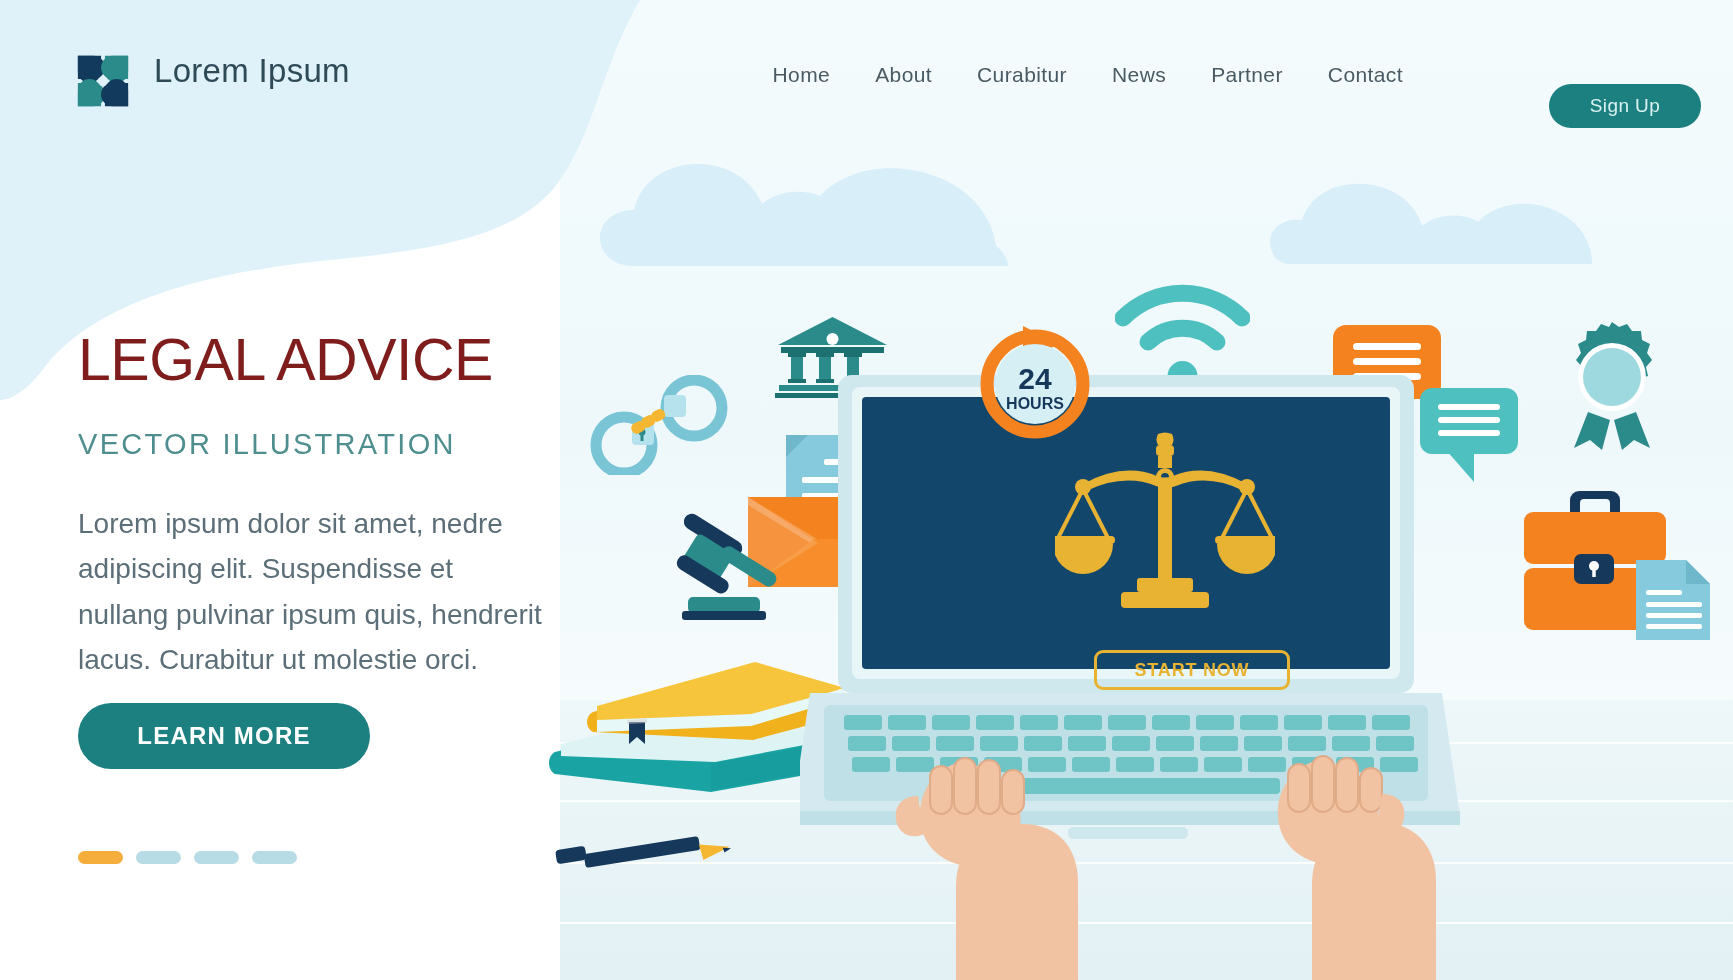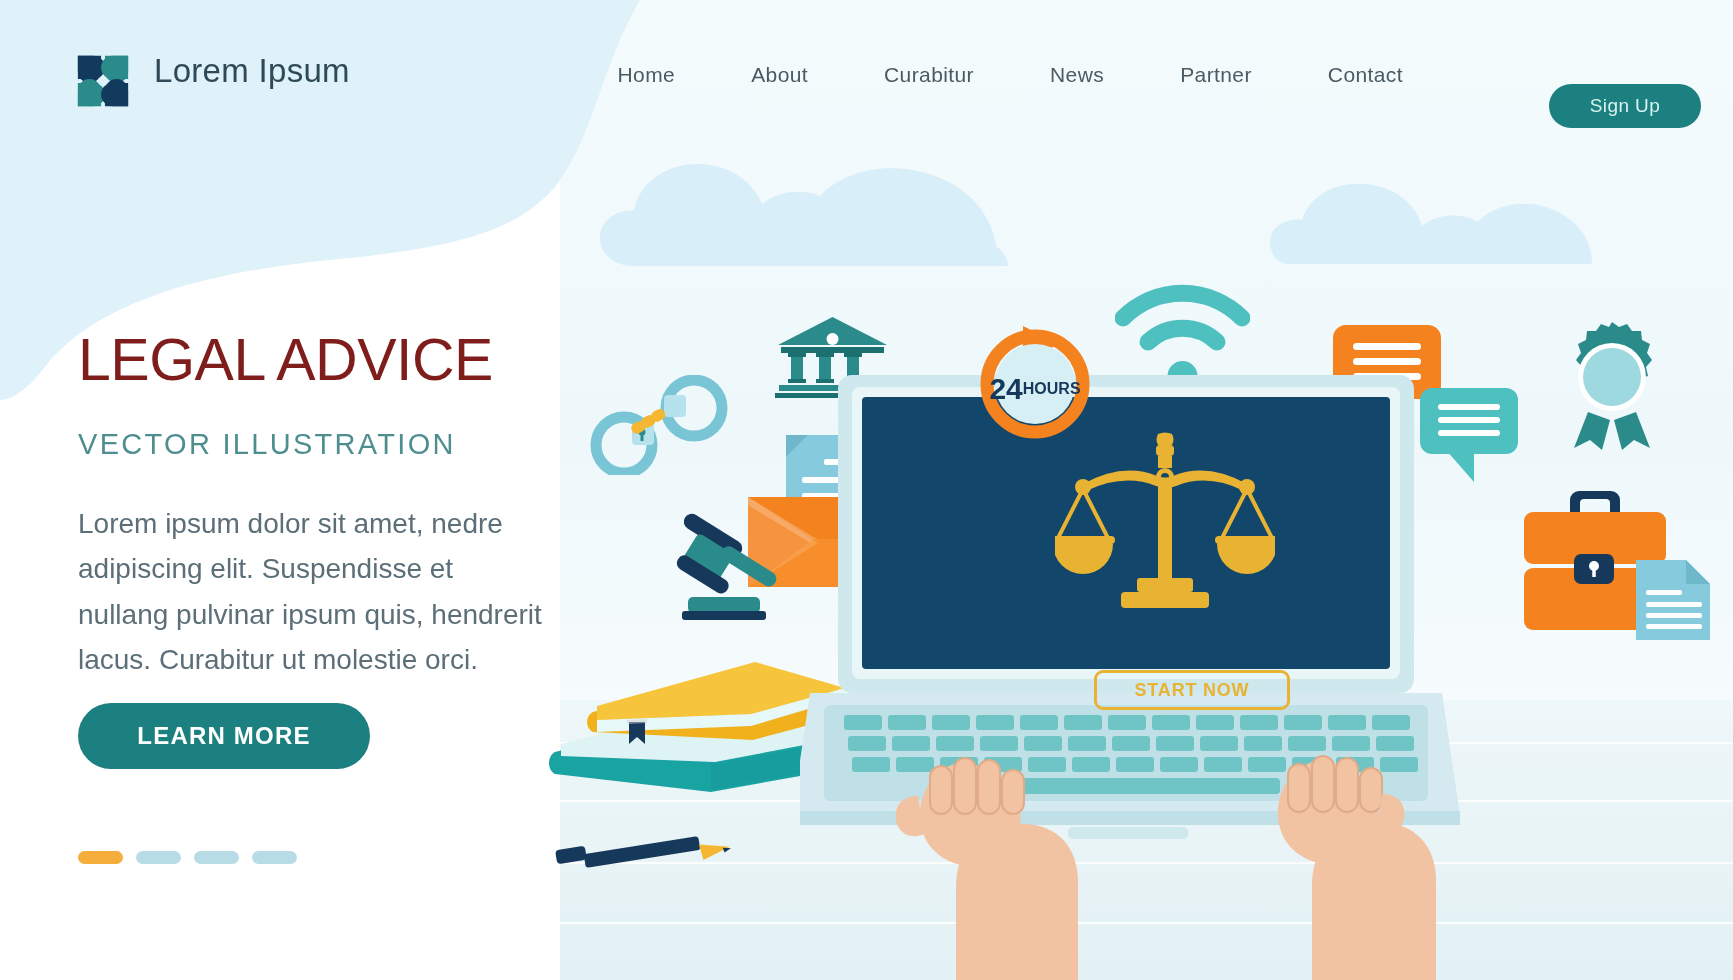--- a/index.html
+++ b/index.html
@@ -39,21 +39,21 @@
     position: absolute; left: 74px; top: 52px;
     display: flex; align-items: flex-start; gap: 22px;
   }
   .logo-mark { width: 58px; height: 58px; display: block; }
   .logo-text {
     font-size: 33px; color: #2f4a57; font-weight: 400;
     letter-spacing: .3px; white-space: nowrap;
   }
   .nav {
     position: absolute; right: 330px; top: 63px;
-    display: flex; align-items: center; gap: 76px;
+    display: flex; align-items: center; gap: 45px;
   }
   .nav-item {
     font-size: 21px; color: #4a5a63; letter-spacing: .4px;
     white-space: nowrap; cursor: pointer;
   }
   .signup-btn {
     position: absolute; right: 32px; top: 56px;
     width: 152px; height: 44px; border-radius: 24px;
     background: #1d8080; border: none; cursor: pointer;
     color: #d9f2f0; font-size: 19px; letter-spacing: .4px;
@@ -377,32 +377,32 @@
       <rect x="-4" y="104" width="64" height="8" rx="4"></rect>
       <rect x="160" y="104" width="64" height="8" rx="4"></rect>
       <path d="M-2,112 A30,30 0 0 0 58,112 Z"></path>
       <path d="M162,112 A30,30 0 0 0 222,112 Z"></path>
       <rect x="82" y="146" width="56" height="14" rx="3"></rect>
       <rect x="66" y="160" width="88" height="16" rx="4"></rect>
     </g>
   </svg>
 
   <div class="abs" style="left:1094px;top:650px;width:196px;height:40px;border:3px solid #e8b333;border-radius:9px;
-              display:flex;align-items:center;justify-content:center;margin-top:20px;">
+              display:flex;align-items:center;justify-content:center;">
     <span style="color:#e8b333;font-size:18px;font-weight:700;letter-spacing:.8px;font-family:'Liberation Sans',sans-serif;">START NOW</span>
   </div>
 
   <div class="abs" style="left:975px;top:322px;width:120px;height:120px;">
     <svg width="120" height="120" viewBox="0 0 120 120">
       <circle cx="60" cy="62" r="48" fill="none" stroke="#f4821f" stroke-width="13"></circle>
       <path d="M60,14 L60,14"></path>
       <path d="M48,4 L84,22 L48,40 Z" fill="#f4821f"></path>
       <circle cx="60" cy="62" r="40" fill="#d5eff5"></circle>
     </svg>
-    <div class="abs" style="left:0;top:0;width:120px;height:120px;display:flex;flex-direction:row;
+    <div class="abs" style="left:0;top:0;width:120px;height:120px;display:flex;flex-direction:column;
                             align-items:center;justify-content:center;padding-top:14px;">
       <span style="font-size:30px;font-weight:700;color:#16385b;line-height:1;font-family:'Liberation Sans',sans-serif;">24</span>
       <span style="font-size:16px;font-weight:700;color:#16385b;line-height:1.3;font-family:'Liberation Sans',sans-serif;">HOURS</span>
     </div>
   </div>
 
   <svg class="abs" style="left:860px;top:700px;" width="740" height="280" viewBox="0 0 740 280">
 
     <path d="M96,280 L96,186 C96,150 120,126 158,124 C196,122 218,146 218,182
              L218,280 Z" fill="#f2c3a2"></path>

